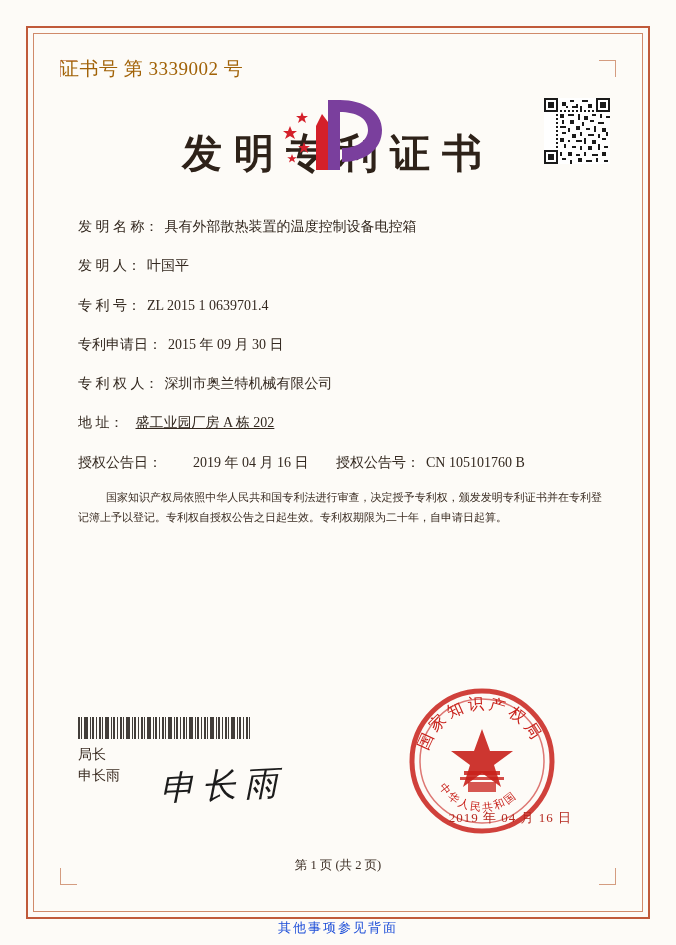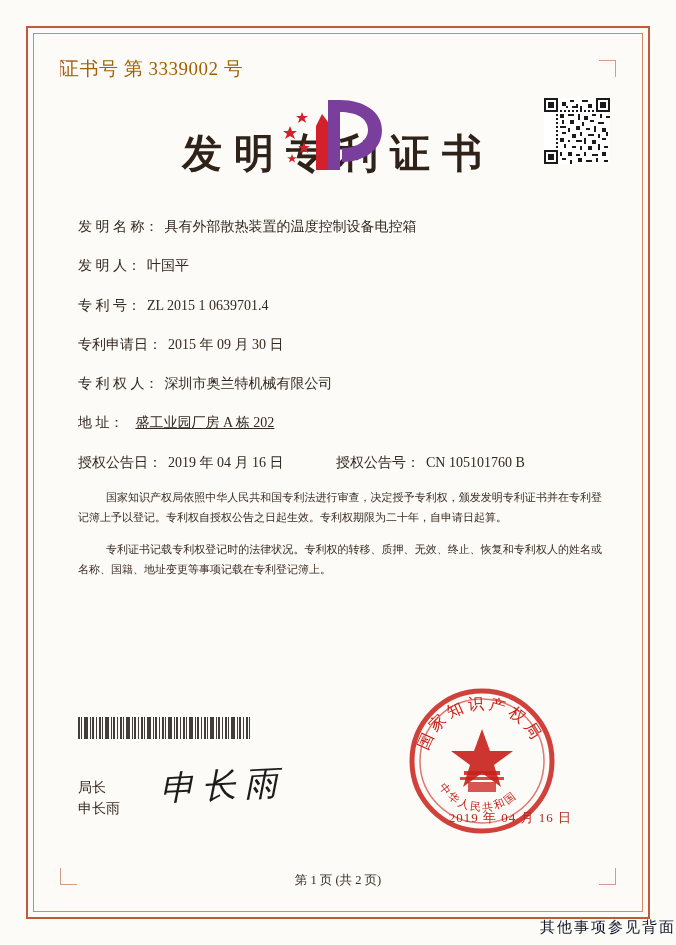--- a/index.html
+++ b/index.html
@@ -120,21 +120,21 @@
   }
   .two-col {
     display: flex;
     padding-left: 18px;
     margin-bottom: 14px;
     font-size: 14px;
   }
   .two-col .col {
     display: flex;
   }
-  .two-col .col.first { flex: 0 0 258px; }
+  .two-col .col.first { flex: 0 0 258px; gap: 25px; }
 
   .para {
     font-size: 11px;
     line-height: 1.85;
     text-indent: 28px;
     padding: 0 14px 0 18px;
     text-align: justify;
     margin-top: 6px;
   }
   .para + .para { margin-top: 2px; }
@@ -150,21 +150,21 @@
       repeating-linear-gradient(90deg,
         #221c18 0px, #221c18 1px, transparent 1px, transparent 3px),
       repeating-linear-gradient(90deg,
         #221c18 0px, #221c18 2px, transparent 2px, transparent 7px);
     opacity: 0.85;
   }
 
   .signature-block {
     position: absolute;
     left: 18px;
-    bottom: 70px;
+    bottom: 103px;
     font-size: 14px;
     line-height: 1.5;
   }
   .sig-hand {
     position: absolute;
     left: 100px;
     bottom: 80px;
     font-size: 34px;
     font-family: "DejaVu Serif", serif;
     font-style: italic;
@@ -189,34 +189,34 @@
     bottom: 62px;
     font-size: 13px;
     color: #b5291f;
     letter-spacing: 1px;
   }
 
   .page-no {
     position: absolute;
     left: 0;
     right: 0;
-    bottom: 0;
+    bottom: 15px;
     text-align: center;
     font-size: 12.5px;
     color: #3a2c22;
   }
 
   .footnote {
     position: absolute;
     left: 0;
     right: 0;
     bottom: 8px;
-    text-align: right;
-    font-size: 15px;
-    color: #0f172a;
+    text-align: center;
+    font-size: 13px;
+    color: #1d4ed8;
     letter-spacing: 2px;
   }
 </style>
 </head>
 <body>
 
 <div class="page">
 
   <div class="border-outer"></div>
   <div class="border-inner"></div>
@@ -389,21 +389,20 @@
         </span>
         <span class="col">
           <span class="field-label">授权公告号：</span>
           <span class="field-value">CN 105101760 B</span>
         </span>
       </div>
 
     </div>
 
     <p class="para">国家知识产权局依照中华人民共和国专利法进行审查，决定授予专利权，颁发发明专利证书并在专利登记簿上予以登记。专利权自授权公告之日起生效。专利权期限为二十年，自申请日起算。</p>
-    <p class="para">专利证书记载专利权登记时的法律状况。专利权的转移、质押、无效、终止、恢复和专利权人的姓名或名称、国籍、地址变更等事项记载在专利登记簿上。</p>
 
     <div class="barcode"></div>
 
     <div class="signature-block">
       <div>局长</div>
       <div>申长雨</div>
     </div>
 
     <div class="sig-hand">申长雨</div>
 

